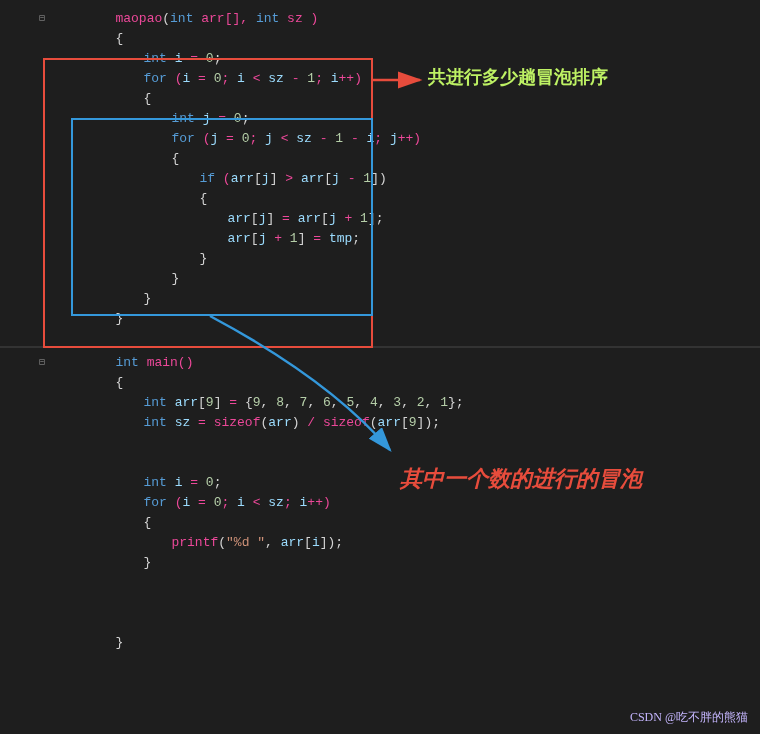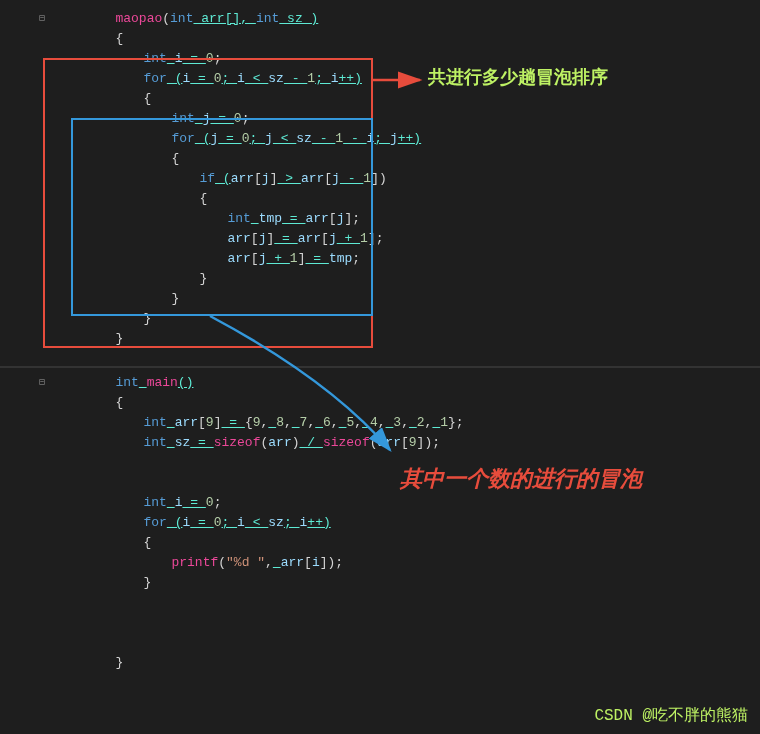--- a/index.html
+++ b/index.html
@@ -53,21 +53,21 @@
       color: #d4d4d4;
     }
 
     
     .kw { color: #569cd6; } 
     .fn { color: #ec4899; } 
     .num { color: #b5cea8; } 
     .str { color: #ce9178; } 
     .var { color: #9cdcfe; } 
     .punct { color: #d4d4d4; }
-    .plain { color: #5eead4; text-decoration: underline; }
+    .plain { color: #ec4899; }
 
     
     .red-box {
       position: absolute;
       border: 2px solid #e74c3c;
       pointer-events: none;
       z-index: 10;
     }
 
     
@@ -114,23 +114,23 @@
     .separator {
       height: 2px;
       background: #333;
       margin: 4px 0;
     }
 
     .csdn-watermark {
       position: absolute;
       bottom: 8px;
       right: 12px;
-      color: #bef264;
-      font-size: 16px;
-      font-family: Liberation Mono, monospace;
+      color: #c4b5fd;
+      font-size: 12px;
+      font-family: Liberation Serif, serif;
       z-index: 5;
     }
   </style>
 </head>
 <body>
 
 <div style="position:relative; width:760px; height:734px; background:#1e1e1e; overflow:hidden;">
 
   <div class="editor-area">
 
@@ -207,27 +207,20 @@
     </div>
 
     <div class="line">
       <div class="gutter"></div>
       <div class="fold-icon"></div>
       <div class="code-content">
         <span style="display:inline-block;width:84px;"></span><span class="punct">{</span>
       </div>
     </div>
 
-    <div class="line">
-      <div class="gutter"></div>
-      <div class="fold-icon"></div>
-      <div class="code-content">
-        <span style="display:inline-block;width:112px;"></span><span class="kw">int</span><span class="plain"> </span><span class="var">tmp</span><span class="plain"> = </span><span class="var">arr</span><span class="punct">[</span><span class="var">j</span><span class="punct">]</span><span class="punct">;</span>
-      </div>
-    </div>
 
     <div class="line">
       <div class="gutter"></div>
       <div class="fold-icon"></div>
       <div class="code-content">
         <span style="display:inline-block;width:112px;"></span><span class="var">arr</span><span class="punct">[</span><span class="var">j</span><span class="punct">]</span><span class="plain"> = </span><span class="var">arr</span><span class="punct">[</span><span class="var">j</span><span class="plain"> + </span><span class="num">1</span><span class="punct">]</span><span class="punct">;</span>
       </div>
     </div>
 
     <div class="line">

